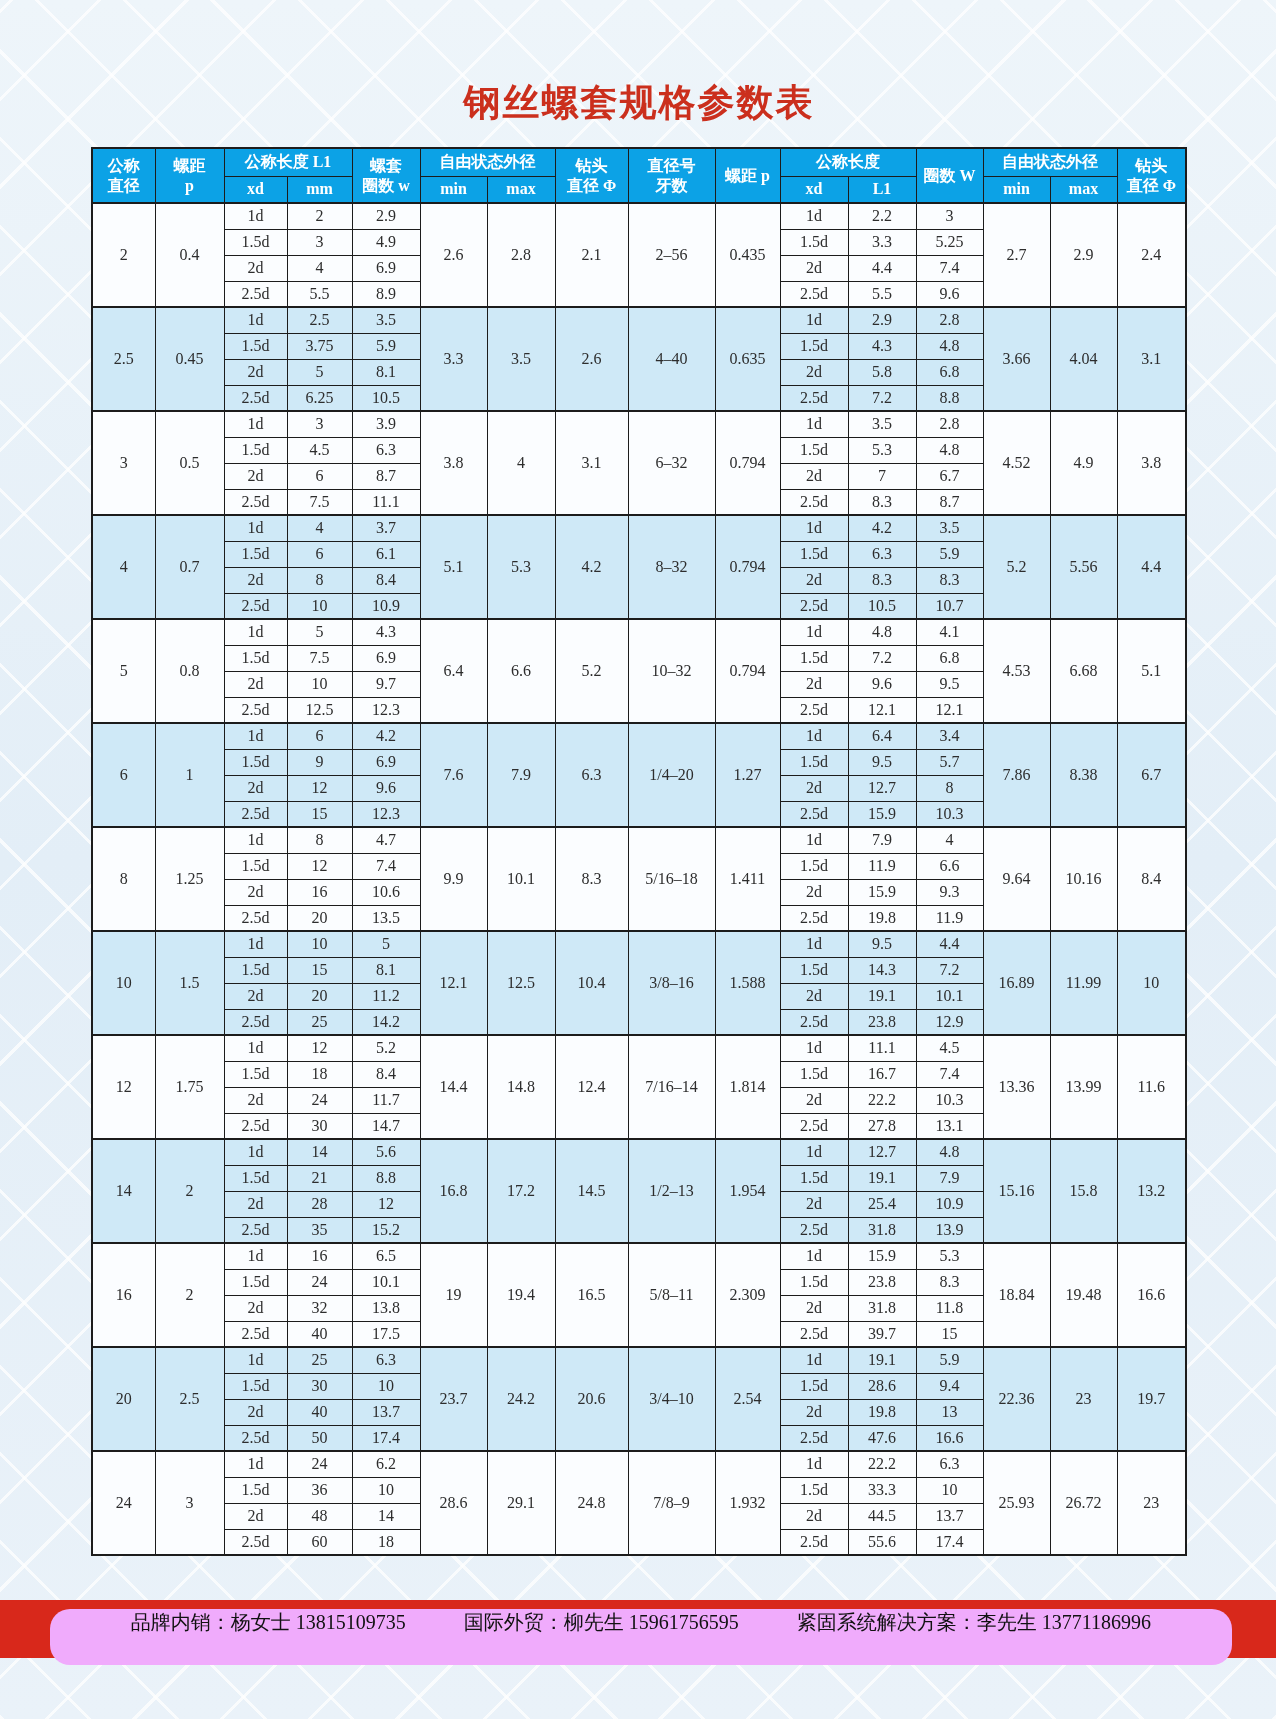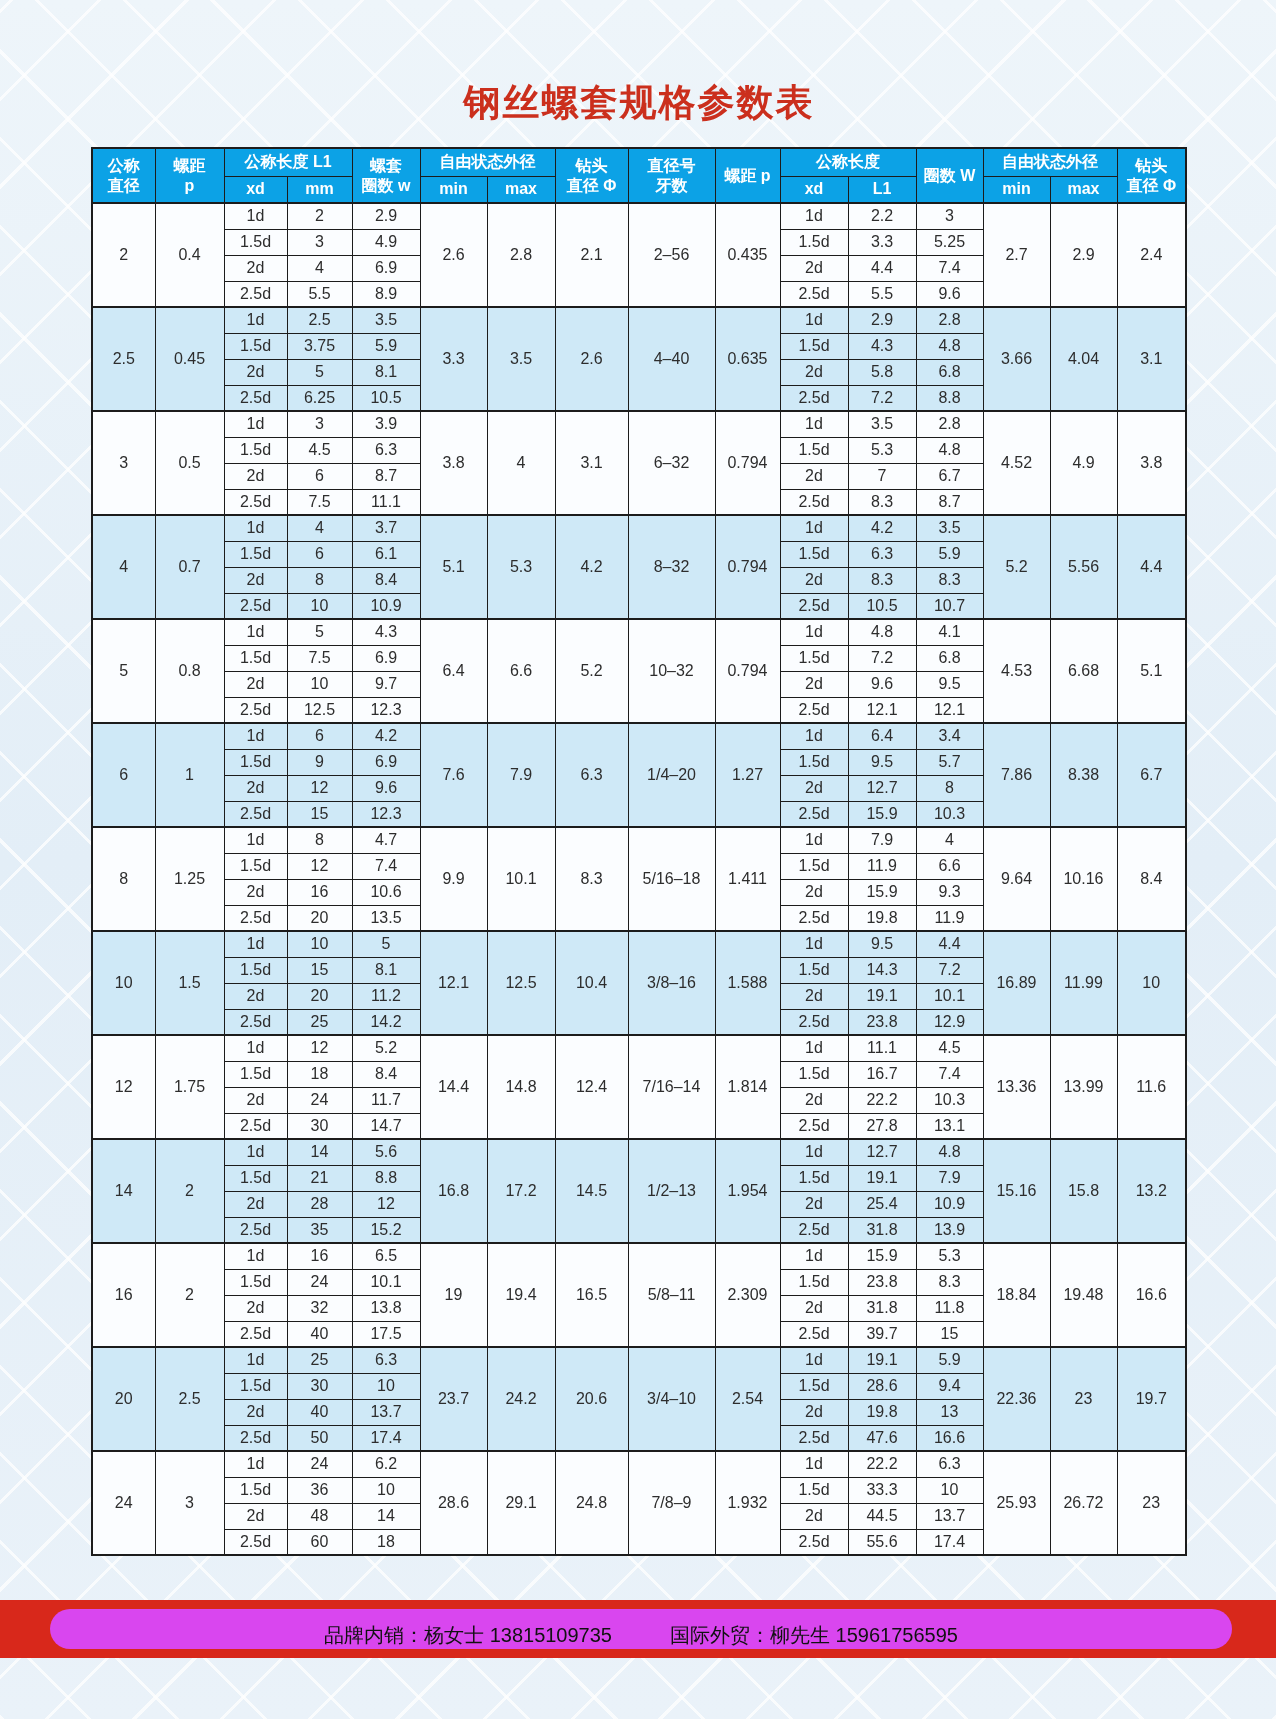--- a/index.html
+++ b/index.html
@@ -10,20 +10,21 @@
   .page {
     position: relative;
     width: 1276px;
     height: 1719px;
     overflow: hidden;
     background-color: #e8f1f8;
     background-image:
       repeating-linear-gradient(45deg, rgba(255,255,255,0.75) 0 3px, rgba(255,255,255,0) 3px 62px),
       repeating-linear-gradient(-45deg, rgba(255,255,255,0.75) 0 3px, rgba(255,255,255,0) 3px 62px),
       linear-gradient(180deg, #eef5fa 0%, #e3eef7 50%, #eaf2f9 100%);
+    font-family: Liberation Serif, serif;
   }
   .page-title {
     position: absolute;
     top: 78px;
     left: 92px;
     width: 1094px;
     text-align: center;
     font-size: 37px;
     font-weight: bold;
     letter-spacing: 2px;
@@ -67,25 +68,25 @@
     top: 1600px;
     width: 1276px;
     height: 58px;
     background: #d8281b;
   }
   .footer-pill {
     position: absolute;
     left: 50px;
     right: 44px;
     top: 9px;
-    height: 40px;
-    background: #d946ef;
+    height: 56px;
+    background: #f0abfc;
     border-radius: 20px;
     display: flex;
-    align-items: flex-end;
+    align-items: flex-start;
     justify-content: center;
     gap: 58px;
     font-size: 20px;
     color: #111111;
     white-space: nowrap;
   }
 </style>
 </head>
 <body>
 
@@ -691,16 +692,17 @@
           <td>55.6</td>
           <td>17.4</td>
         </tr>
       </tbody>
   </table>
 
   <div class="footer-band">
     <div class="footer-pill">
       <span>品牌内销：杨女士 13815109735</span>
       <span>国际外贸：柳先生 15961756595</span>
+      <span>紧固系统解决方案：李先生 13771186996</span>
     </div>
   </div>
 
 </div>
 
 </body></html>

